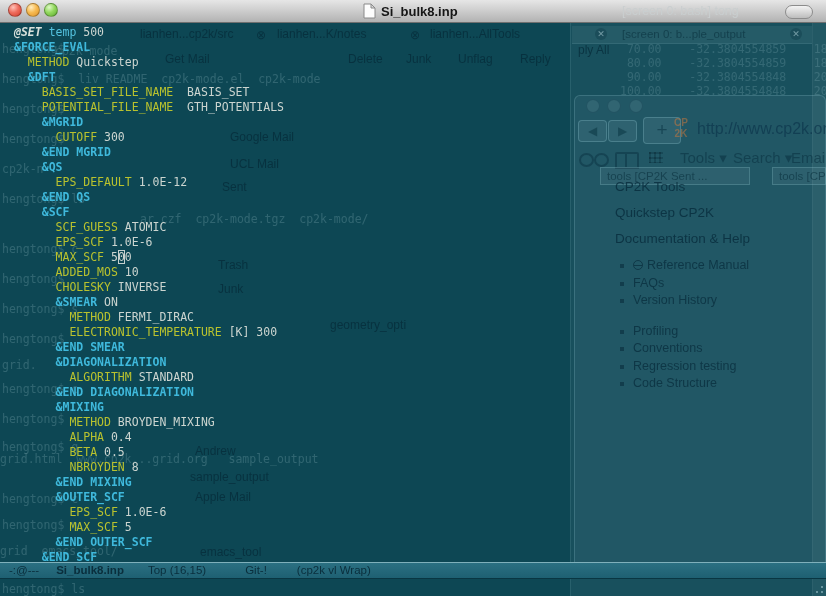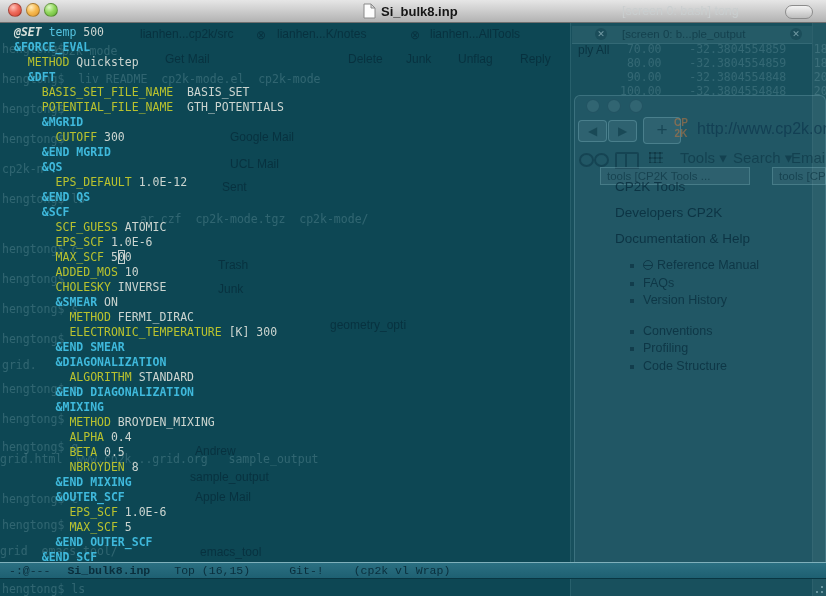--- a/index.html
+++ b/index.html
@@ -70,21 +70,21 @@
     background:rgba(10,50,65,.5);}
   .gridicon{position:absolute;left:649px;top:130px;width:14px;height:11px;
     background:repeating-linear-gradient(90deg,rgba(10,50,65,.55) 0 2.5px,transparent 2.5px 5px),
                repeating-linear-gradient(rgba(10,50,65,.55) 0 2.5px,transparent 2.5px 5px);
     background-blend-mode:multiply;opacity:.7;}
   .bm-tab{position:absolute;top:145px;height:18px;border:1px solid rgba(130,185,195,.3);
     background:rgba(208,232,238,.07);box-sizing:border-box;font-size:11.5px;
     color:rgba(8,46,60,.6);padding:2px 6px;white-space:nowrap;overflow:hidden;}
   .page-ghost{position:absolute;left:615px;top:157px;width:210px;}
   .pg-h{font-size:13.5px;color:rgba(8,44,60,.8);margin:0 0 11px 0;font-weight:normal;}
-  .pg-ul{list-style:none;margin:0 0 13px 28px;padding:0;}
+  .pg-ul{list-style:none;margin:0 0 13px 18px;padding:0;}
   .pg-ul li{font-size:12.5px;color:rgba(8,44,60,.75);line-height:17.5px;position:relative;}
   .pg-ul li:before{content:"";position:absolute;left:-13px;top:7px;width:4px;height:4px;
     background:rgba(8,44,60,.6);}
   .globe{display:inline-block;width:10px;height:10px;border:1px solid rgba(8,44,60,.7);
     border-radius:50%;margin-right:4px;position:relative;top:1px;box-sizing:border-box;}
   .globe:after{content:"";position:absolute;left:0;top:3.5px;width:8px;height:1px;
     background:rgba(8,44,60,.7);}
   
   .code{position:absolute;left:0;top:1px;width:570px;height:539px;padding:2px 0 0 14px;
     font-family:"DejaVu Sans Mono",monospace;font-size:11.5px;line-height:15px;
@@ -92,21 +92,21 @@
   .t-kw{color:#b9c22e;font-weight:normal;}
   .t-sec{color:#3fb9dc;font-weight:bold;}
   .t-val{color:#ccd5d0;}
   .t-set{color:#d9e1db;font-style:italic;font-weight:bold;}
   .t-var{color:#54c2de;}
   .t-cur{color:#ccd5d0;box-shadow:inset 0 0 0 1px #c6d1cf;}
   
   .modeline{position:absolute;left:0;top:540px;width:826px;height:17px;z-index:4;
     background:linear-gradient(#2b7082,#1e6072);
     border-top:1px solid #7fb0bb;border-bottom:1px solid #093642;box-sizing:border-box;
-    font-family:Liberation Mono, monospace;font-size:11.5px;line-height:15px;
+    font-family:Liberation Sans, sans-serif;font-size:11.5px;line-height:15px;
     color:#0a2e3c;white-space:pre;padding-left:9px;}
   .ml-flags{margin-right:17px;}
   .ml-buffer{font-weight:bold;margin-right:24px;}
   .ml-pos{margin-right:39px;}
   .ml-vcs{margin-right:30px;}
   .echo{position:absolute;left:0;top:558px;width:826px;height:16px;z-index:3;}
   .grip{position:absolute;right:3px;bottom:3px;width:11px;height:11px;z-index:5;}
   .grip i{position:absolute;width:2px;height:2px;background:rgba(190,225,230,.45);}
   .grip i:nth-child(1){right:0;bottom:0;}
   .grip i:nth-child(2){right:5px;bottom:0;}
@@ -153,35 +153,36 @@
     <span>CP</span><br>
     <span>2K</span>
   </div>
   <span class="url-text">http://www.cp2k.org/t</span>
   <div class="glasses"></div>
   <div class="bookicon"></div>
   <div class="gridicon"></div>
   <span class="tool-row" style="left:680px;">Tools ▾</span>
   <span class="tool-row" style="left:733px;">Search ▾</span>
   <span class="tool-row" style="left:791px;">Email</span>
-  <div class="bm-tab" style="left:600px;width:150px;">tools [CP2K Tools ...</div>
+  <div class="bm-tab" style="left:600px;width:150px;">tools [CP2K Sent ...</div>
   <div class="bm-tab" style="left:772px;width:54px;">tools [CP2</div>
 
   <div class="page-ghost" id="page-ghost">
     <div class="pg-h">CP2K Tools</div>
-  <div class="pg-h">Developers CP2K</div>
+  <div class="pg-h">Quickstep CP2K</div>
       <div class="pg-h">Documentation &amp; Help</div>
       <ul class="pg-ul">
         <li><span class="globe"></span>Reference Manual</li>
         <li>FAQs</li>
         <li>Version History</li>
       </ul>
       <ul class="pg-ul">
+        <li>Profiling</li>
         <li>Conventions</li>
-        <li>Profiling</li>
+        <li>Regression testing</li>
         <li>Code Structure</li>
       </ul>
     </div>
 
   <div id="ghost-layer">
       <span class="g-light" style="left: 2px; top: 20px;">hengtong$</span>
       <span class="g-light" style="left: 55px; top: 22px;">cp2k-mode</span>
       <span class="g-light" style="left: 2px; top: 50px;">hengtong$  liv README  cp2k-mode.el  cp2k-mode</span>
       <span class="g-light" style="left: 2px; top: 80px;">hengtong$</span>
       <span class="g-light" style="left: 2px; top: 110px;">hengtong$</span>

